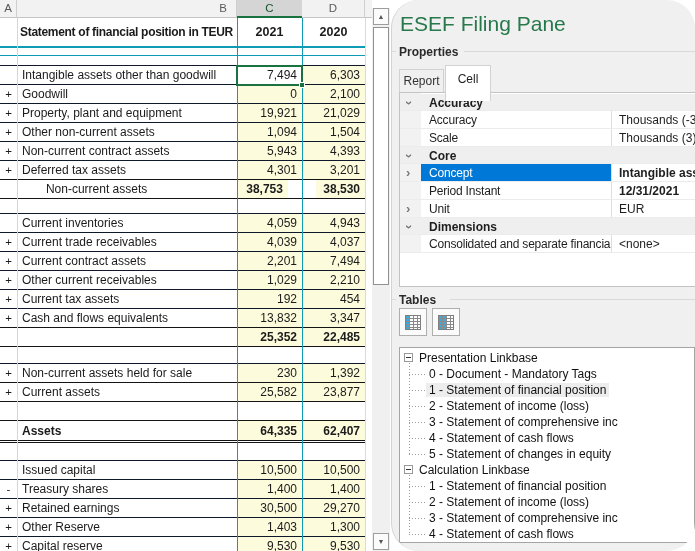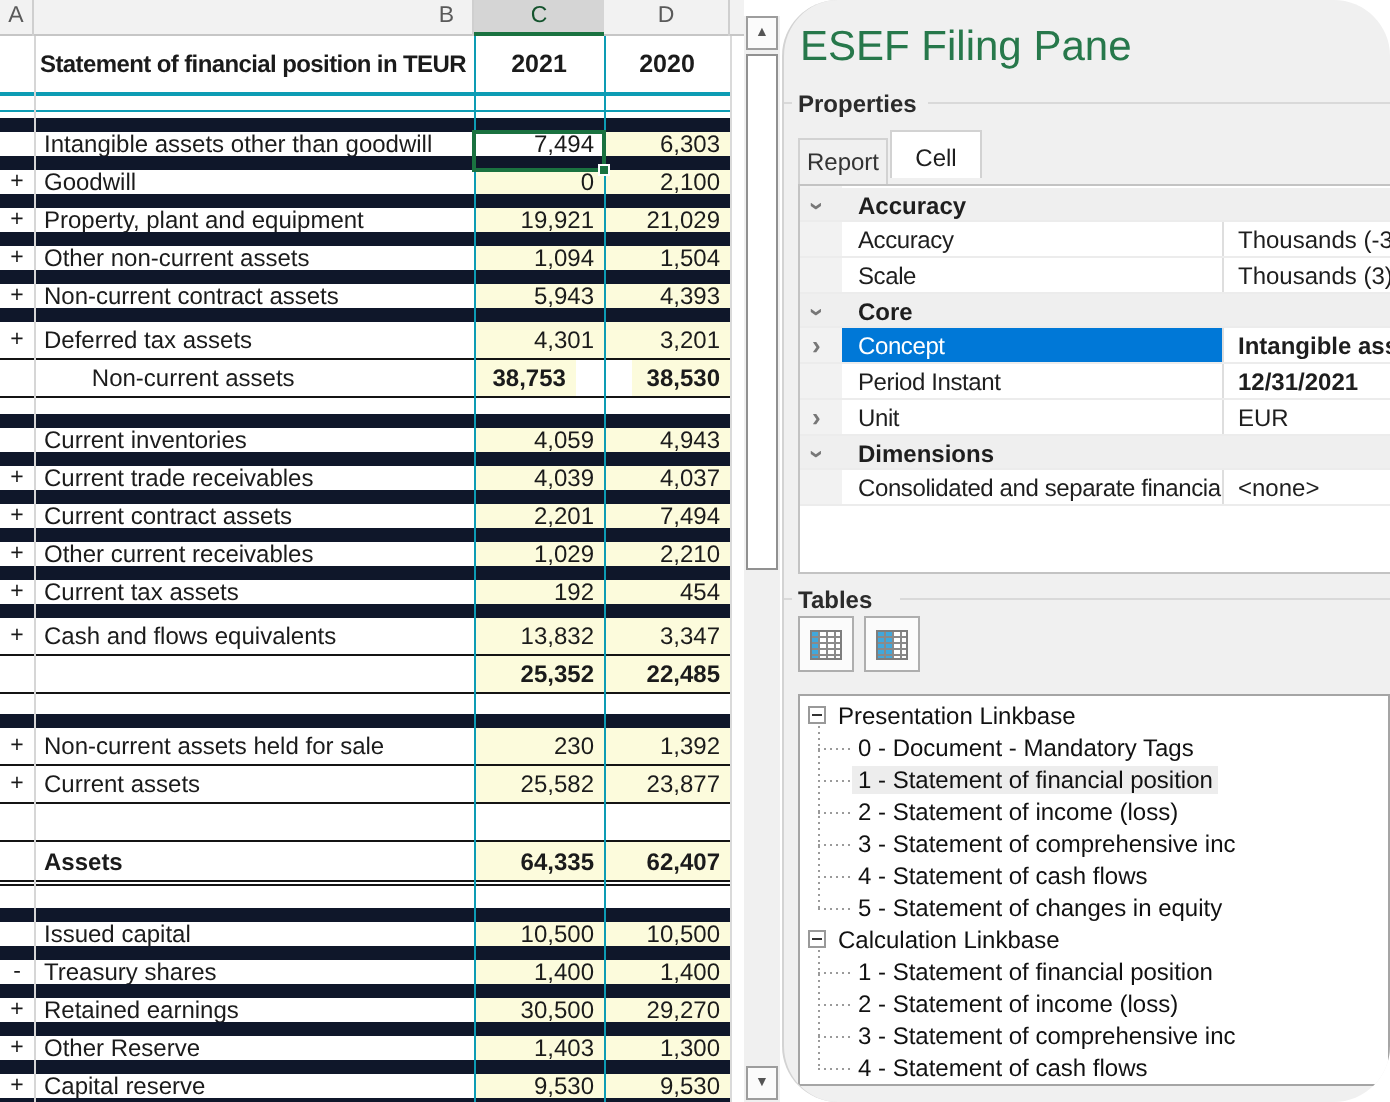--- a/index.html
+++ b/index.html
@@ -12,21 +12,21 @@
   #colheads{position:absolute;left:0;top:0;width:372px;height:18px;background:#f2f2f2;
     border-bottom:1px solid #c6c6c6;font-size:11.5px;color:#5a5a5a;}
   .ch{position:absolute;top:0;height:18px;line-height:17px;text-align:center;}
   #ch-a{left:0;width:17px;border-right:1px solid #cfcfcf;}
   #ch-b{left:17px;width:220px;text-align:right;padding-right:9px;border-right:1px solid #cfcfcf;}
   #ch-c{left:237px;width:65px;background:#d5d5d5;border-bottom:2px solid var(--accent-green);
     color:#14532d;height:18px;}
   #ch-d{left:302px;width:63px;border-right:1px solid #cfcfcf;}
 
   #rows{position:absolute;left:0;top:18px;width:365px;}
-  .srow{display:flex;width:365px;border-bottom:7px solid #0f172a;
+  .srow{display:flex;width:365px;border-bottom:1px solid #0f172a;
     font-size:12px;color:#1b1b1b;}
   .srow.bb-black{border-bottom:1px solid #141414;}
   .srow.bb-double{border-bottom:3px double #141414;}
   .srow.bb-teal2{border-bottom:2px solid var(--teal);}
   .srow.bb-teal1{border-bottom:1px solid var(--teal);}
   .cA{width:17px;text-align:center;font-size:11.5px;}
   .cB{width:220px;padding-left:5px;overflow:hidden;white-space:nowrap;}
   .cC{width:65px;text-align:right;padding-right:5px;}
   .cD{width:63px;text-align:right;padding-right:5px;}
   .cC,.cD{font-variant-numeric:tabular-nums;overflow:hidden;white-space:nowrap;}
@@ -68,21 +68,21 @@
   .grp-line{position:absolute;height:1px;background:#d9d9d9;}
   #props-label{left:4px;top:45px;}
   #props-line{left:72px;right:0;top:51px;}
   #props-line-l{left:0;width:4px;top:51px;}
   #tables-label{left:4px;top:293px;}
   #tables-line{left:58px;right:0;top:299px;}
   #tables-line-l{left:0;width:4px;top:299px;}
 
   .tab{position:absolute;border:1px solid #d2d2d2;border-bottom:none;text-align:center;}
   #tab-report{left:7px;top:69px;width:45px;height:23px;background:#f0f0f0;line-height:22px;color:#333;}
-  #tab-cell{left:53px;top:65px;width:46px;height:24px;background:#fff;line-height:26px;z-index:3;}
+  #tab-cell{left:53px;top:65px;width:46px;height:36px;background:#fff;line-height:26px;z-index:3;}
 
   #pgrid{position:absolute;left:7px;top:92px;width:310px;height:195px;background:#fff;
     border:1px solid #c3c3c3;overflow:hidden;}
   .pg-row{position:absolute;left:0;width:100%;}
   .pg-section{background:#efefef;font-weight:bold;}
   .pg-gutter{position:absolute;left:0;top:0;bottom:0;width:21px;background:#f2f2f2;}
   .pg-chev{position:absolute;left:6px;top:1px;color:#777;font-size:13px;font-weight:bold;}
   .chev-down{display:inline-block;transform:rotate(90deg);transform-origin:55% 55%;}
   .pg-name{position:absolute;left:21px;width:190px;top:0;bottom:0;padding:2px 0 0 8px;
     overflow:hidden;white-space:nowrap;letter-spacing:-0.2px;}

